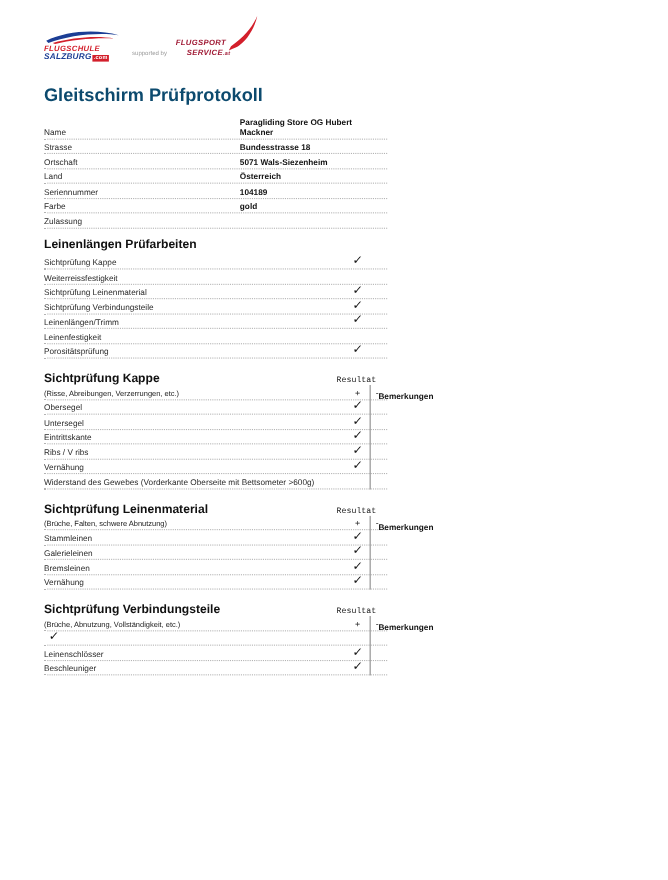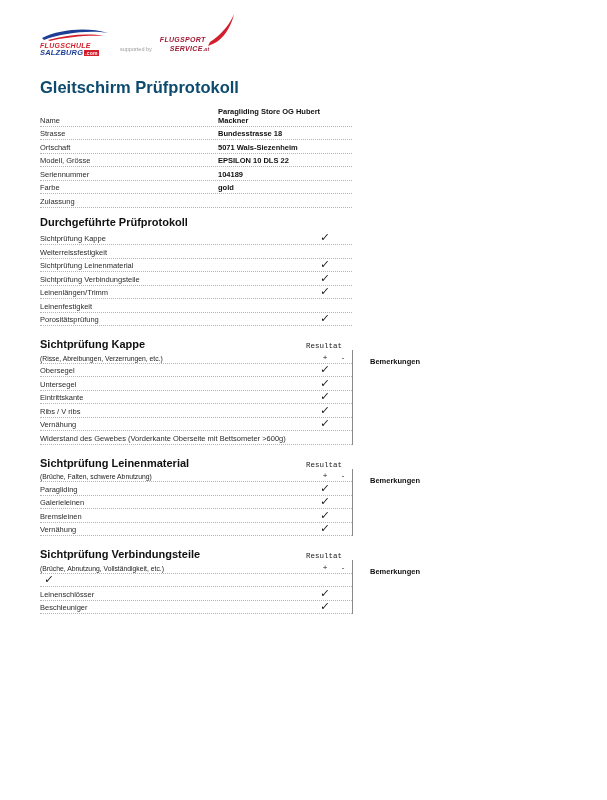--- a/index.html
+++ b/index.html
@@ -43,21 +43,21 @@
   .sp { width:18px; flex:none; }
   .check { font-size:11px; color:#111; line-height:1; transform:skewX(-6deg); }
 
   
   .rsection { position:relative; margin-top:9px; }
   .rhead { display:flex; align-items:flex-end; height:15px; }
   .rtitle { flex:1; font-size:11px; font-weight:bold; color:#111; }
   .resultat { width:56px; flex:none; text-align:center; font-size:7.5px; color:#222;font-family:Liberation Mono, monospace; }
   .sublabel { flex:1; font-size:6.8px; color:#222; }
   .pm { font-size:8px; color:#222; }
-  .bemerk { position:absolute; left:312px; top:15px; bottom:0; border-left:1px solid #8a8a8a; padding-left:7px; width:60px;text-align:right; }
+  .bemerk { position:absolute; left:296px; top:15px; bottom:0; border-left:1px solid #8a8a8a; padding-left:7px; width:60px; }
   .bemerk span { font-size:7.5px; font-weight:bold; color:#111; white-space:nowrap; }
 </style>
 </head>
 <body>
 
 <div class="page">
 
   <div class="header">
     <div class="logo-left">
       <svg width="70" height="13" viewBox="0 0 70 13">
@@ -88,39 +88,39 @@
       </div>
       <div class="row">
         <span class="lbl">Strasse</span>
         <span class="val">Bundesstrasse 18</span>
       </div>
       <div class="row">
         <span class="lbl">Ortschaft</span>
         <span class="val">5071 Wals-Siezenheim</span>
       </div>
       <div class="row">
-        <span class="lbl">Modell, Grösse</span>
-        <span class="val">EPSILON 10 DLS 22</span>
+        <span class="lbl">Land</span>
+        <span class="val">Österreich</span>
       </div>
       <div class="row">
         <span class="lbl">Seriennummer</span>
         <span class="val">104189</span>
       </div>
       <div class="row">
         <span class="lbl">Farbe</span>
         <span class="val">gold</span>
       </div>
       <div class="row">
         <span class="lbl">Zulassung</span>
         <span class="val"></span>
       </div>
     </div>
 
     <div class="wsec">
-      <div class="whead">Durchgeführte Prüfprotokoll</div>
+      <div class="whead">Leinenlängen Prüfarbeiten</div>
       <div class="row">
         <span class="lbl flex1">Sichtprüfung Kappe</span>
         <span class="col check">✓</span>
           <span class="sp"></span>
       </div>
       <div class="row">
         <span class="lbl flex1">Weiterreissfestigkeit</span>
         <span class="col check"></span>
           <span class="sp"></span>
       </div>
@@ -200,21 +200,21 @@
       <div class="rhead">
         <span class="rtitle">Sichtprüfung Leinenmaterial</span>
         <span class="resultat">Resultat</span>
       </div>
       <div class="row">
         <span class="sublabel">(Brüche, Falten, schwere Abnutzung)</span>
         <span class="col pm">+</span>
         <span class="col pm">-</span>
       </div>
       <div class="row">
-        <span class="lbl flex1">Paragliding</span>
+        <span class="lbl flex1">Stammleinen</span>
         <span class="col check">✓</span>
         <span class="col check"></span>
       </div>
       <div class="row">
         <span class="lbl flex1">Galerieleinen</span>
         <span class="col check">✓</span>
         <span class="col check"></span>
       </div>
       <div class="row">
         <span class="lbl flex1">Bremsleinen</span>

